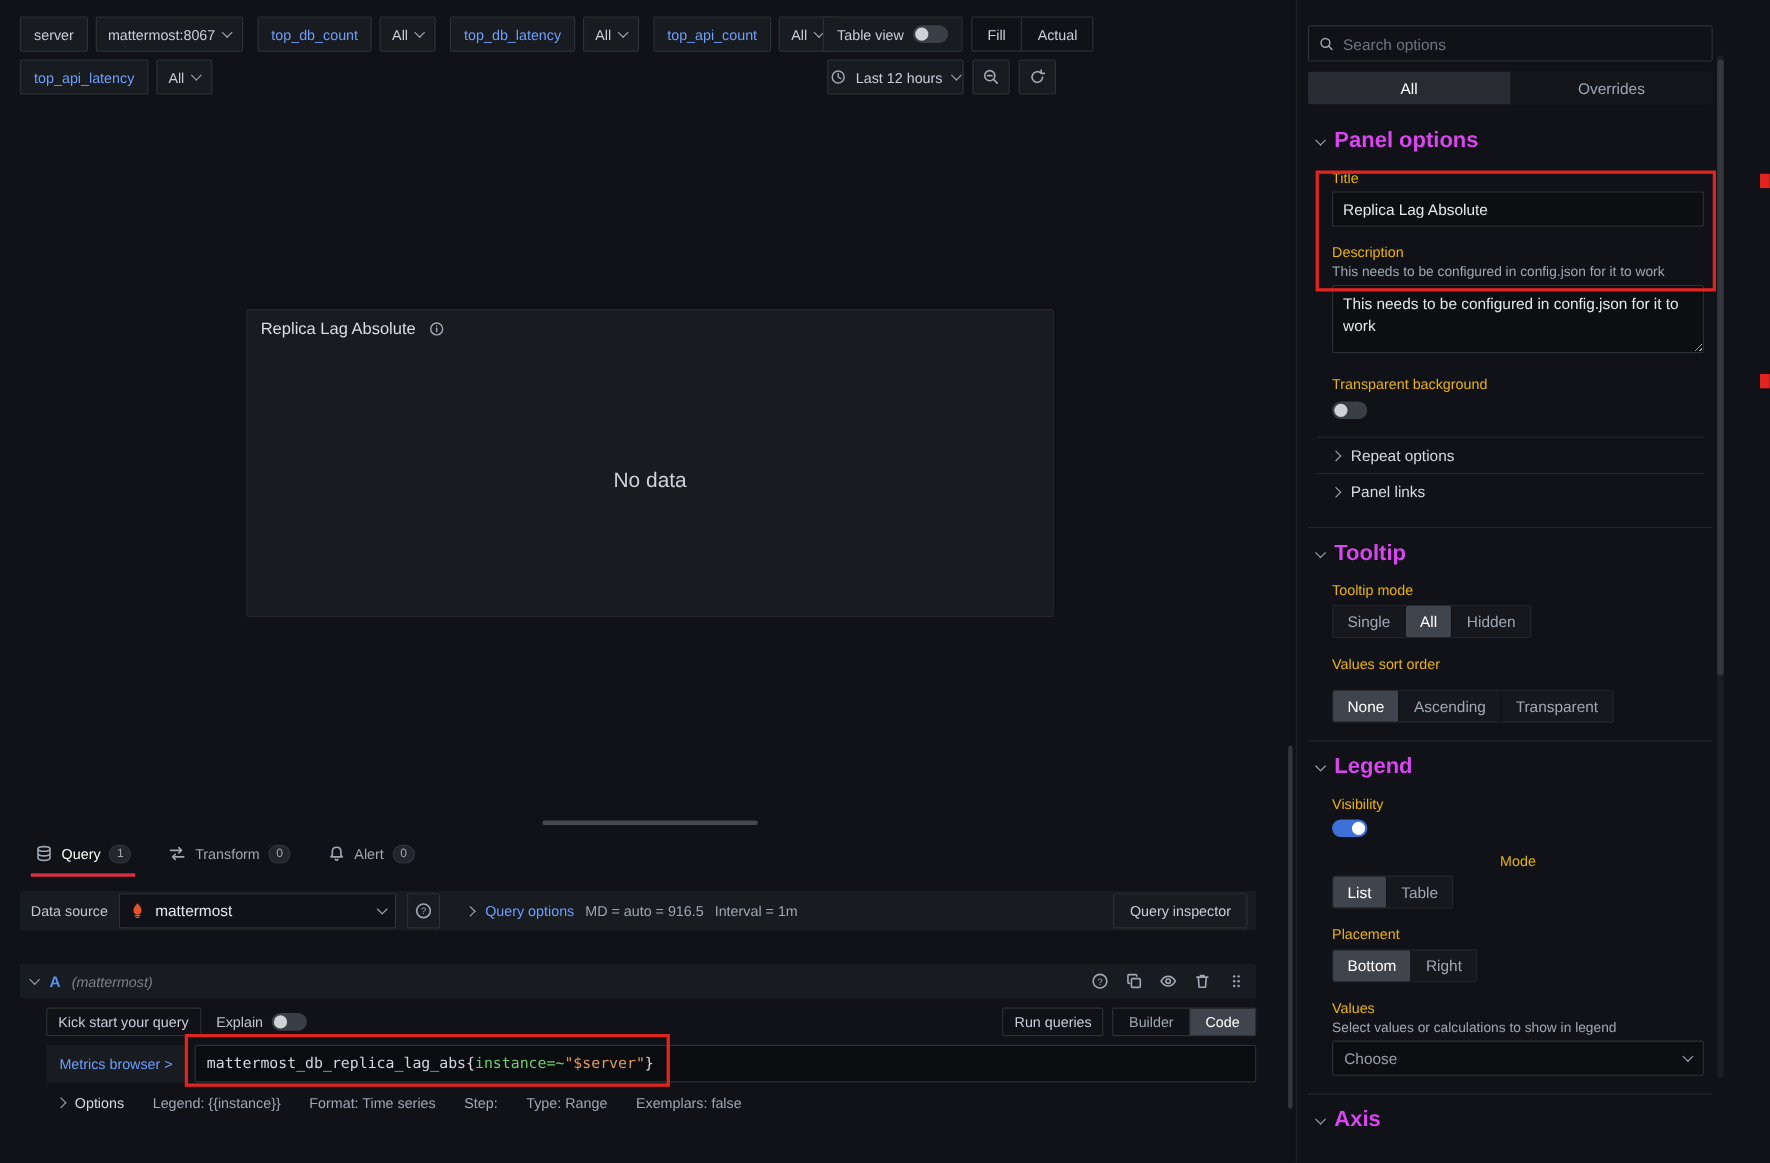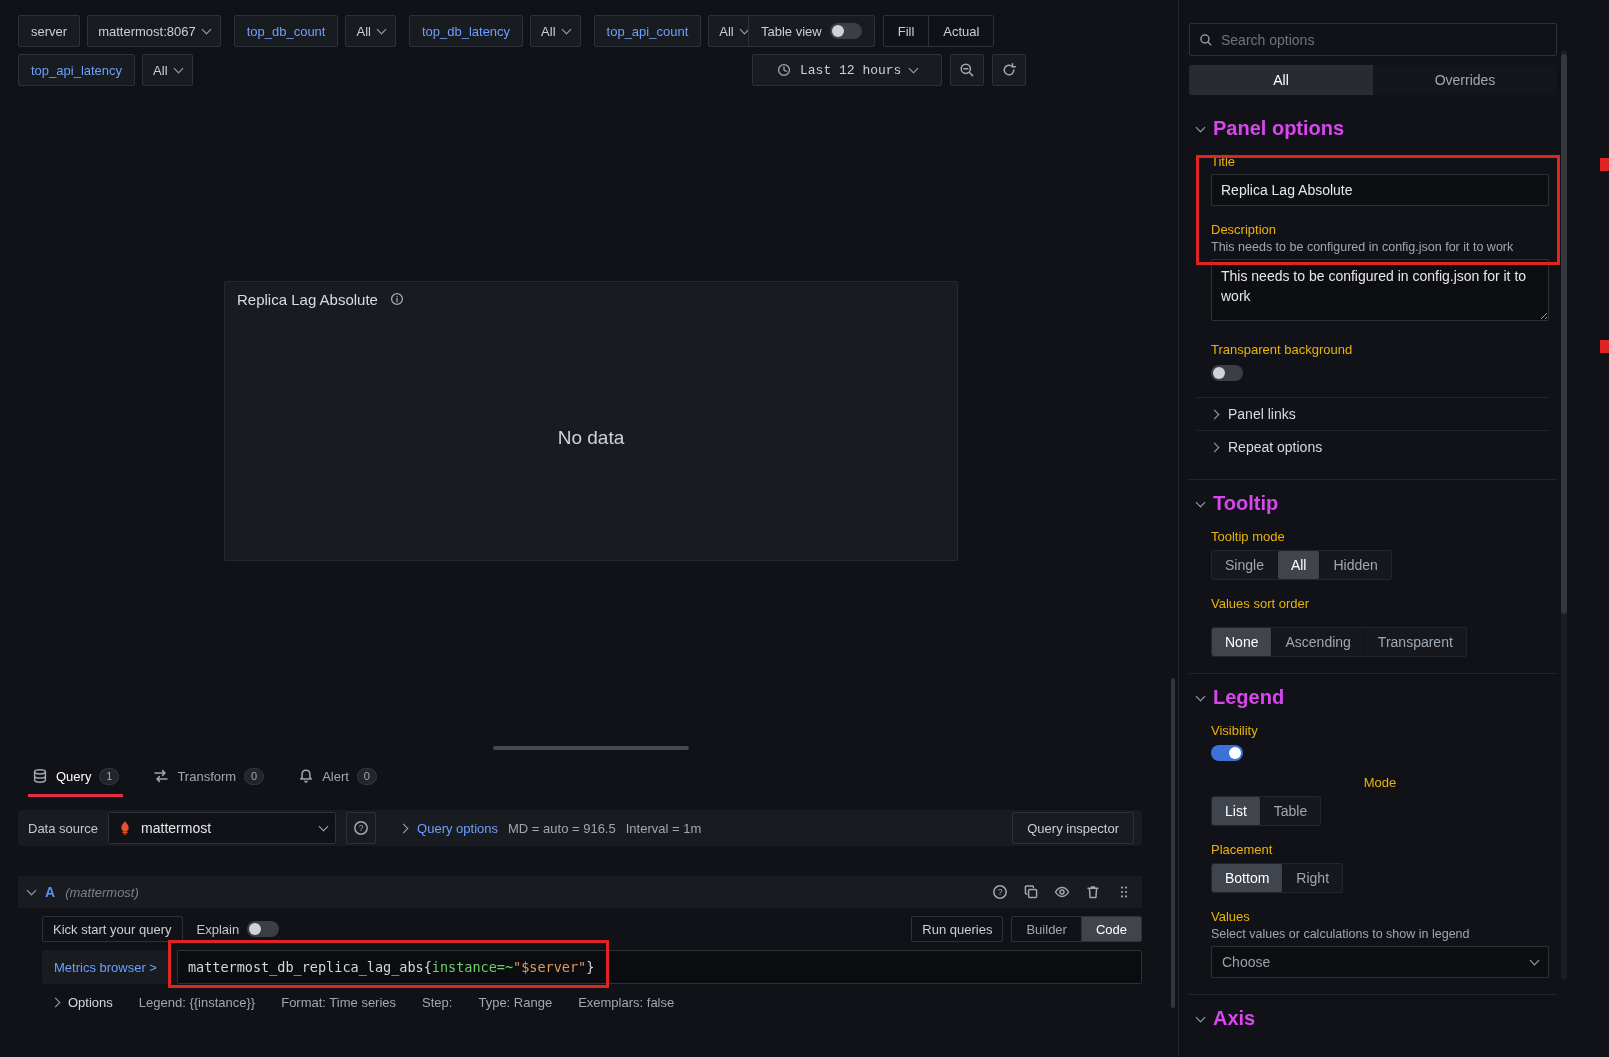--- a/index.html
+++ b/index.html
@@ -64,21 +64,21 @@
   .bottom-tabs{position:absolute; top:763px; left:30px; height:34px; display:flex; gap:30px;}
   .btab{display:flex; align-items:center; gap:8px; color:var(--dim); position:relative; padding:0 2px 8px; cursor:pointer;}
   .btab.active{color:#fff;}
   .btab.active::after{content:""; position:absolute; left:-2px; right:-2px; bottom:0; height:3px; background:var(--tabline);}
   .badge{min-width:20px; height:17px; padding:0 5px; display:inline-flex; align-items:center; justify-content:center; background:#22252b; border:1px solid #34373d; border-radius:9px; font-size:11px; color:var(--dim);}
 
   
   .editor{position:absolute; top:810px; left:18px; width:1124px; bottom:0;}
   .ds-row{height:36px; background:var(--bg2); display:flex; align-items:center; gap:10px; padding:0 8px; border-radius:2px;}
   .ds-label{color:#c4c7cd; margin-left:2px;}
-  .ds-picker{width:228px; height:32px; background:var(--bg); border:1px solid var(--border); border-radius:2px; display:flex; align-items:center; gap:8px; padding:0 8px; cursor:pointer;}
+  .ds-picker{width:252px; height:32px; background:var(--bg); border:1px solid var(--border); border-radius:2px; display:flex; align-items:center; gap:8px; padding:0 8px; cursor:pointer;}
   .ds-name{font-size:14px; color:var(--white);}
   .qopts{display:flex; align-items:center; gap:10px; margin-left:14px;}
   .qopts .lbl{color:var(--blue); font-size:13px;}
   .meta{color:var(--dim); font-size:13px;}
   .row-a{margin-top:30px; height:32px; background:var(--bg2); display:flex; align-items:center; gap:10px; padding:0 10px; border-radius:2px;}
   .refid{color:var(--refid); font-weight:600; font-size:14px;}
   .refhint{color:var(--dim2); font-style:italic; font-size:13px;}
   .row-a .icons{margin-left:auto; display:flex; gap:15px; align-items:center;}
   .kick-row{margin-top:8px; display:flex; align-items:center; gap:14px; padding-left:24px;}
   .explain{display:flex; align-items:center; gap:8px; color:#c4c7cd;}
@@ -177,21 +177,21 @@
         <span>Table view</span>
         <span class="toggle"></span>
       </span>
       <span class="seg-group">
         <span class="seg" style="color:#ccccdc;">Fill</span>
         <span class="seg" style="color:#ccccdc;">Actual</span>
       </span>
     </div>
 
     <div class="time-wrap">
-      <span class="chip" style="gap:9px; padding:0 24px;font-family:Liberation Mono, monospace;">
+      <span class="chip" style="gap:9px; padding:0 2px;">
         <svg class="ico small" viewBox="0 0 16 16">
             <circle cx="8" cy="8" r="6.2"></circle>
             <path d="M8 4.6V8l2.6 1.6"></path>
           </svg>
         <span>Last 12 hours</span>
         <i class="cdown"></i>
       </span>
       <span class="sq-btn">
         <svg class="ico" viewBox="0 0 16 16">
             <circle cx="6.8" cy="6.8" r="4.6"></circle>
@@ -380,25 +380,25 @@
             <input class="input" value="Replica Lag Absolute" style="">
             <div class="f-label" style="margin-top:16px;">Description</div>
             <div class="f-help">This needs to be configured in config.json for it to work</div>
             <textarea class="input" style="">This needs to be configured in config.json for it to work</textarea>
             <div class="f-label" style="margin-top:18px;">Transparent background</div>
             <span class="toggle" style="display:block; margin-top:8px;"></span>
           </div>
           <div class="collapse-wrap">
             <div class="collapse-row">
               <i class="cright"></i>
-              <span>Panel links</span>
+              <span>Repeat options</span>
             </div>
             <div class="collapse-row">
               <i class="cright"></i>
-              <span>Repeat options</span>
+              <span>Panel links</span>
             </div>
           </div>
         </div>
 
         <div class="sb-section">
           <div class="sb-head">
             <i class="cdown"></i>
             <span class="title">Tooltip</span>
           </div>
           <div class="sec-body">

